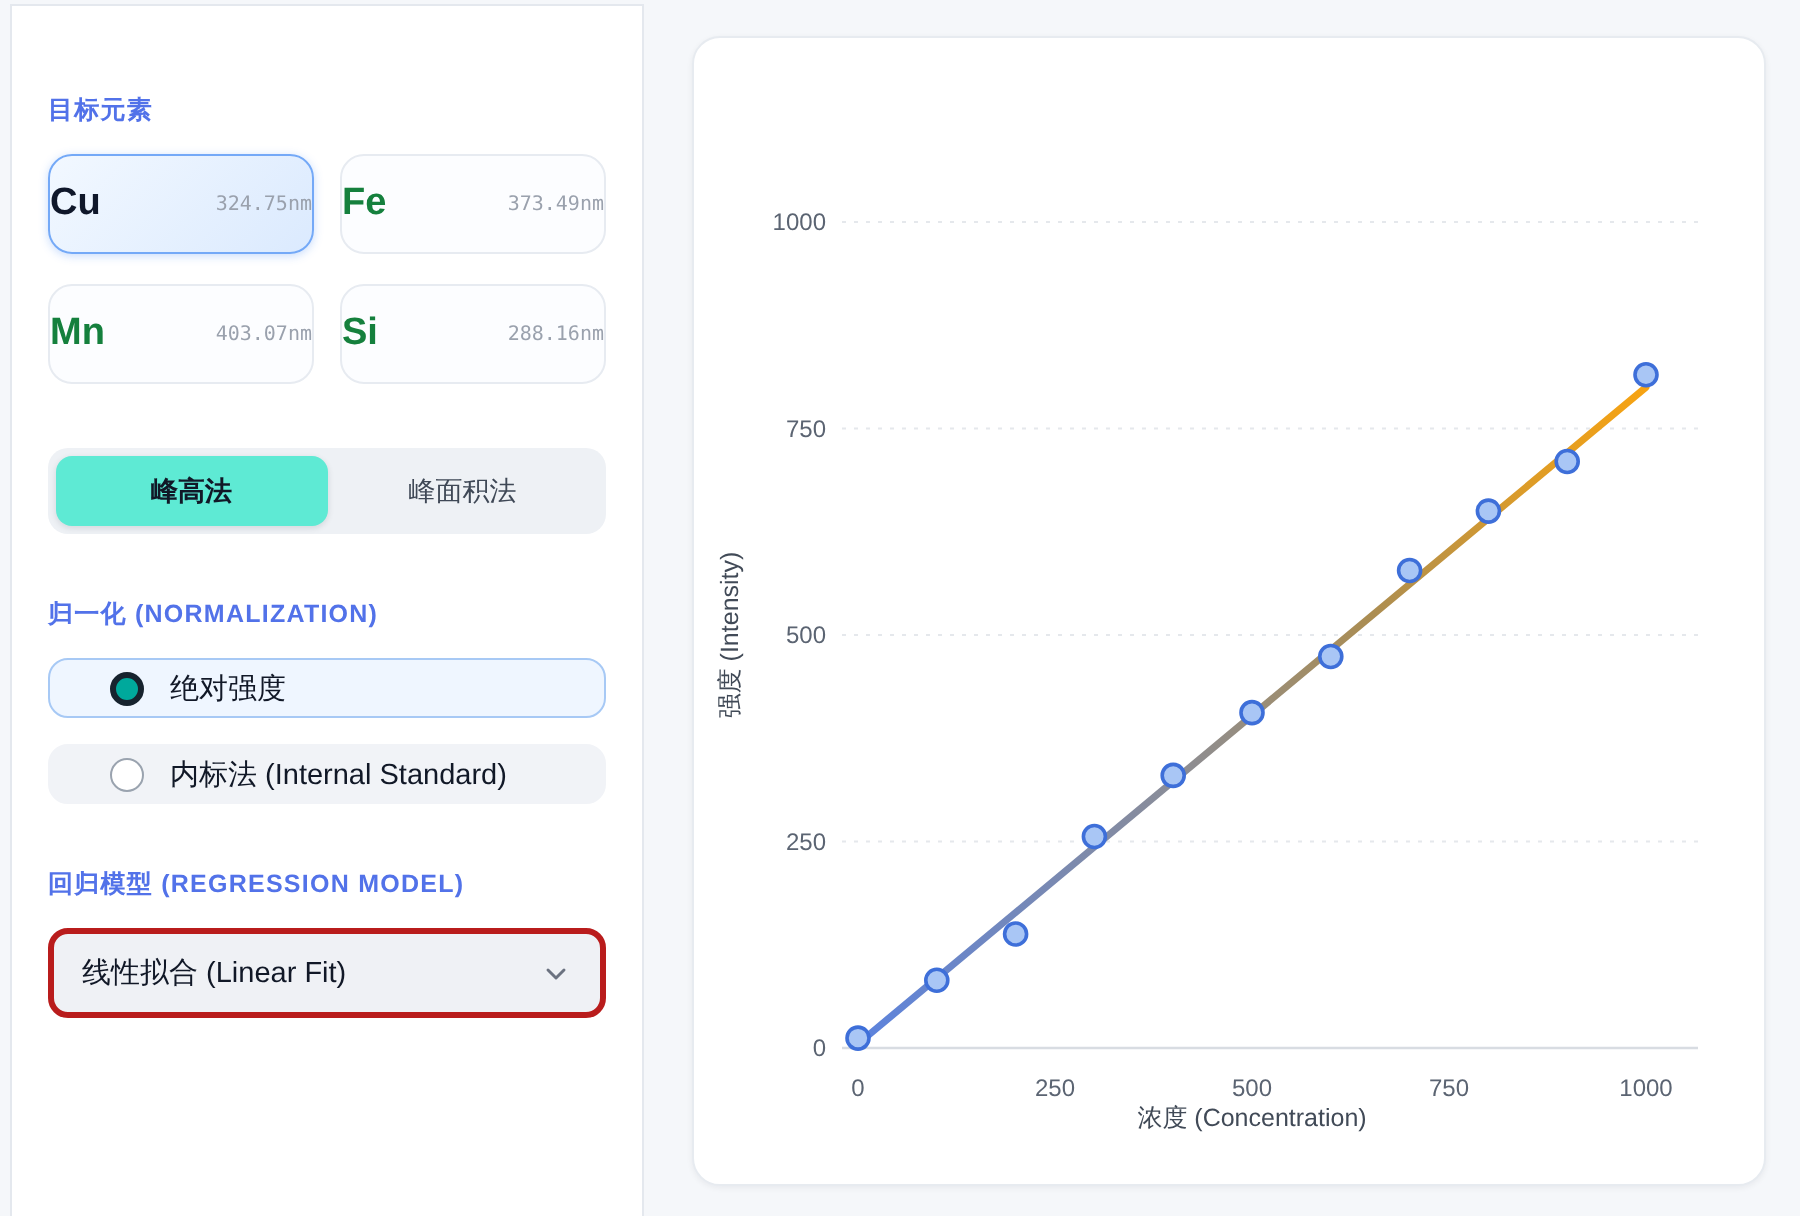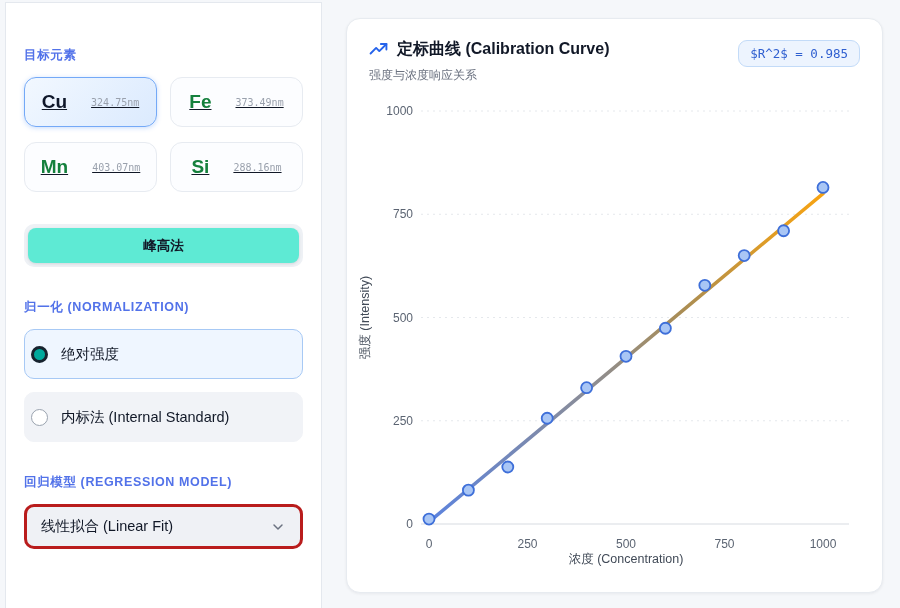--- a/index.html
+++ b/index.html
@@ -25,23 +25,22 @@
     letter-spacing:.05em; margin-bottom:13px;margin-top:14px;
   }
   .section { margin-bottom:32px; }
 
   .element-grid {
     display:grid; grid-template-columns:1fr 1fr; gap:15px 13px;
   }
   .element-btn {
     height:50px; border-radius:12px; border:1px solid #e7ebf1;
     background:#fcfdff;
-    display:flex; align-items:center; justify-content:center; gap:24px;
+    display:flex; align-items:center; justify-content:space-between; gap:24px;
     cursor:pointer;
-    text-decoration:underline;
   }
   .element-btn .sym { font-size:19px; font-weight:bold; color:#15803d; }
   .element-btn .wl  { font-size:10px; color:#9aa1ad; }
   .element-btn.selected {
     border:1.5px solid #74a9f7;
     background:linear-gradient(135deg,#f2f8ff 0%,#dbeafe 100%);
     box-shadow:0 1px 5px rgba(59,130,246,.28);
   }
   .element-btn.selected .sym { color:#0f172a; }
 
@@ -52,22 +51,22 @@
   .segment {
     flex:1; border-radius:8px; display:flex; align-items:center; justify-content:center;
     font-size:13.5px; color:#3f4856; cursor:pointer;
   }
   .segment.selected {
     background:#5eead4; font-weight:bold; color:#111827;
     box-shadow:0 1px 3px rgba(16,24,40,.12);
   }
 
   .radio-row {
-    height:50px; border-radius:10px; background:#f1f3f7; border:1px solid #f1f3f7;
-    display:flex; align-items:center; gap:13px; padding:0 6px;
+    height:30px; border-radius:10px; background:#f1f3f7; border:1px solid #f1f3f7;
+    display:flex; align-items:center; gap:13px; padding:0 30px;
     margin-bottom:13px; cursor:pointer;
   }
   .radio-row.selected { background:#eff6ff; border:1px solid #a7c9f5; }
   .radio-dot {
     width:17px; height:17px; border-radius:50%; flex:0 0 auto;
     border:1.5px solid #9aa3af; background:#ffffff;
   }
   .radio-row.selected .radio-dot {
     border:3px solid #17232e; background:#00a99c;
   }
@@ -122,20 +121,23 @@
         <span class="wl mono">288.16nm</span>
       </div>
     </div>
   </div>
 
   <div class="section">
     <div class="segmented">
       <div class="segment selected">
         <span>峰高法</span>
       </div>
+      <div class="segment">
+        <span>峰面积法</span>
+      </div>
     </div>
   </div>
 
   <div class="section">
     <div class="section-heading">归一化 (NORMALIZATION)</div>
     <div class="radio-row selected">
       <span class="radio-dot"></span>
       <span class="radio-label">绝对强度</span>
     </div>
     <div class="radio-row">
@@ -150,31 +152,20 @@
       <span>线性拟合 (Linear Fit)</span>
       <svg width="16" height="16" viewBox="0 0 24 24">
         <polyline points="6,9 12,15 18,9" fill="none" stroke="#6b7280" stroke-width="2.2" stroke-linecap="round" stroke-linejoin="round"></polyline>
       </svg>
     </div>
   </div>
 
 </div>
 
 <div class="chart-card">
-  <div class="card-header">
-    <div class="title-row">
-      <svg width="19" height="19" viewBox="0 0 24 24">
-        <polyline points="2,17 9,10 13,14 22,5" fill="none" stroke="#2563eb" stroke-width="2.4" stroke-linecap="round" stroke-linejoin="round"></polyline>
-        <polyline points="15,5 22,5 22,12" fill="none" stroke="#2563eb" stroke-width="2.4" stroke-linecap="round" stroke-linejoin="round"></polyline>
-      </svg>
-      <span class="card-title">定标曲线 (Calibration Curve)</span>
-    </div>
-    <div class="card-subtitle">强度与浓度响应关系</div>
-    <div class="r2-badge mono">$R^2$ = 0.985</div>
-  </div>
 
   <svg class="chart-svg" width="537" height="575" viewBox="0 0 537 575">
       <defs>
         <linearGradient id="fitgrad" gradientUnits="userSpaceOnUse" x1="82" y1="502.935" x2="476" y2="174.59999999999997">
           <stop offset="0" stop-color="#5c83de"></stop>
           <stop offset="0.4" stop-color="#8b8d97"></stop>
           <stop offset="0.65" stop-color="#ab8d52"></stop>
           <stop offset="0.85" stop-color="#dd9c28"></stop>
           <stop offset="1" stop-color="#f7a312"></stop>
         </linearGradient>

